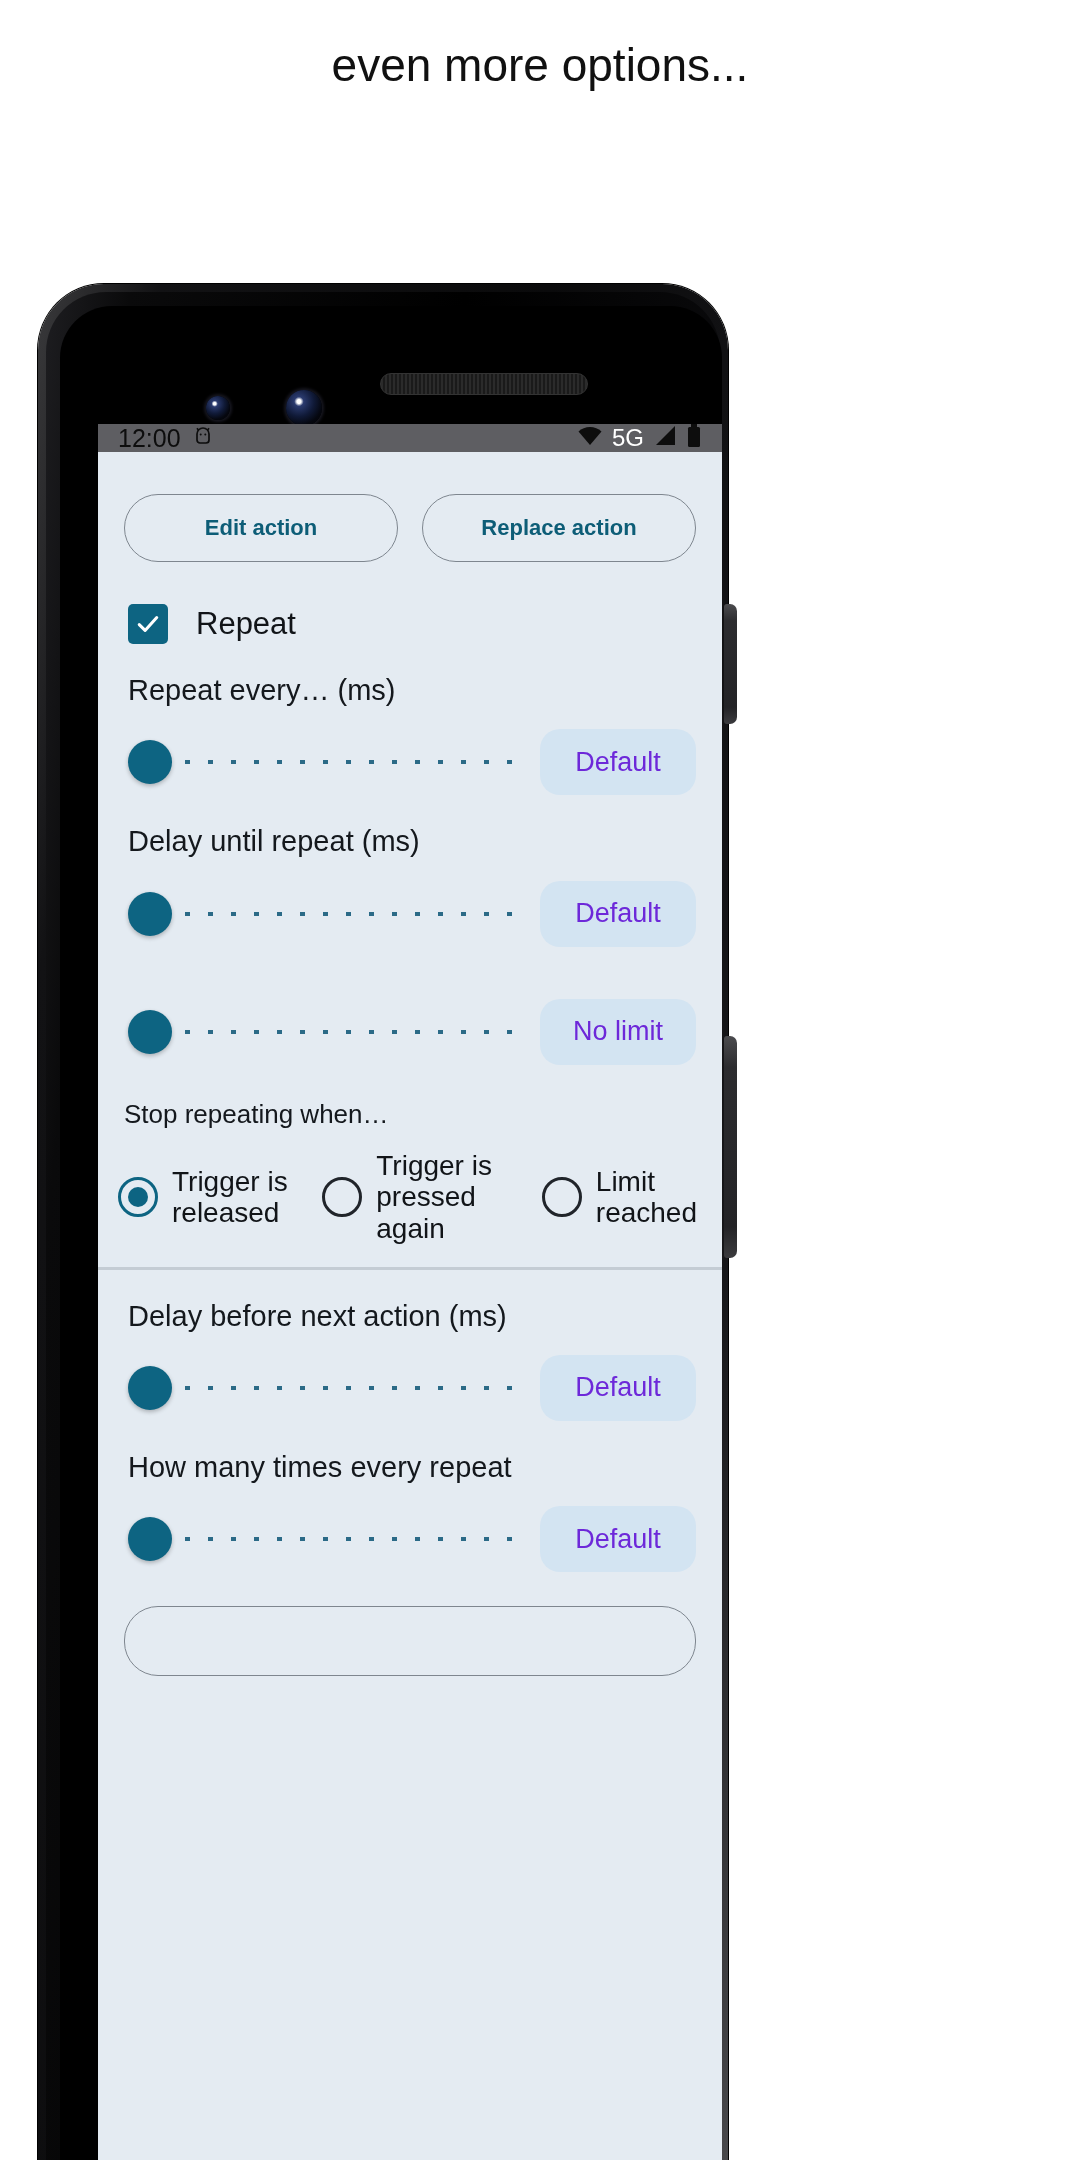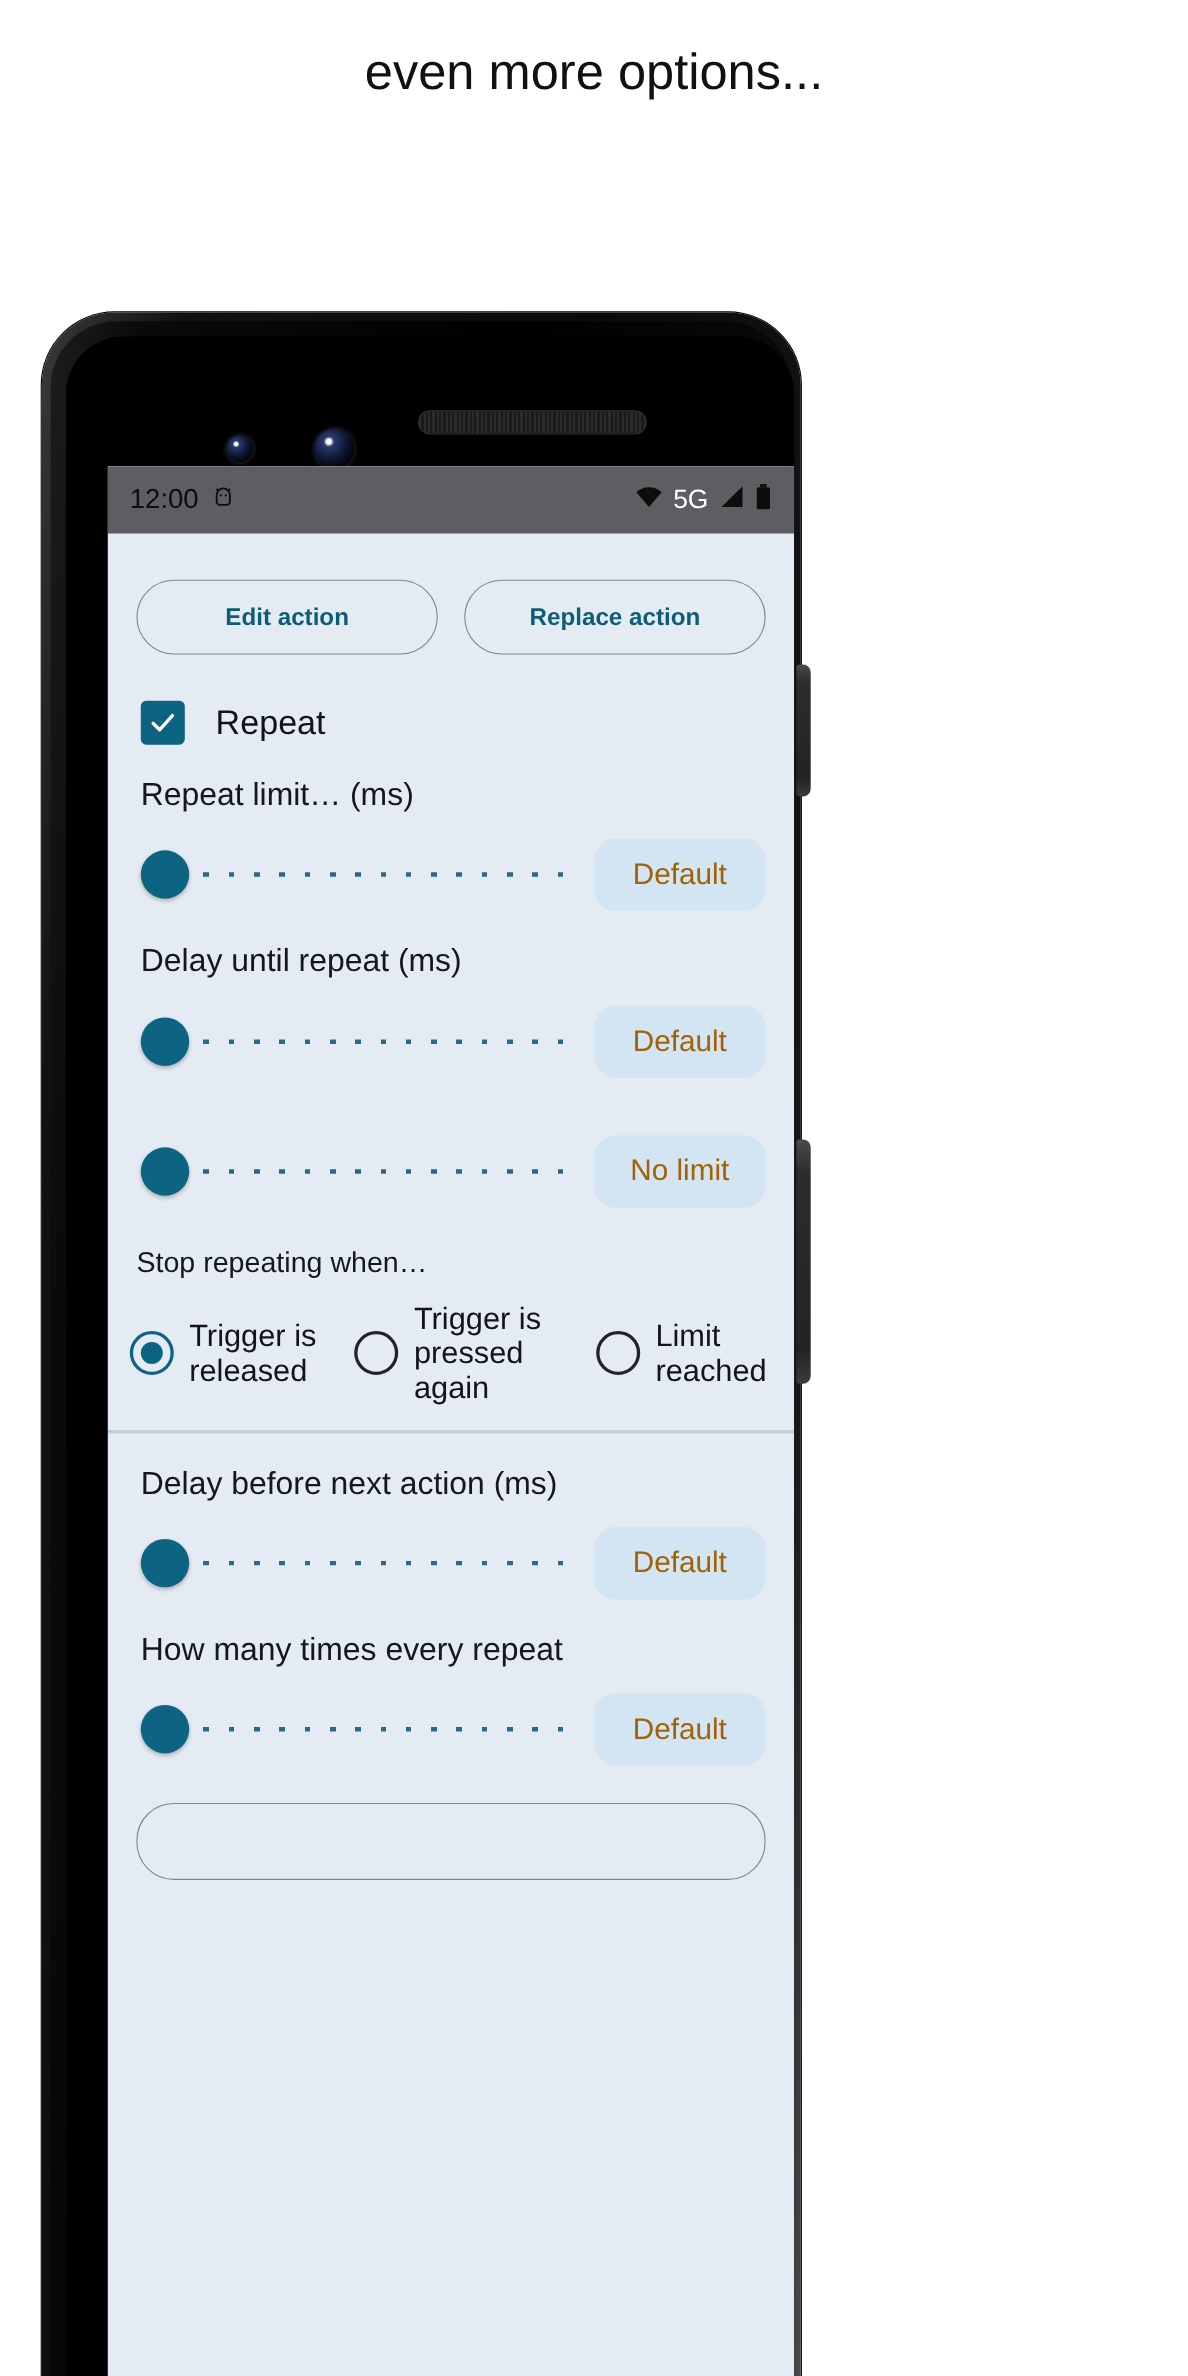--- a/index.html
+++ b/index.html
@@ -65,21 +65,21 @@
   .btn-volume { top: 752px; height: 222px; }
 
   
   .screen {
     position: absolute; left: 38px; top: 118px;
     width: 624px; height: 1760px;
     background: #e4ebf2;
     overflow: hidden;
   }
   .statusbar {
-    height: 61px; width: 100%;
+    height: 28px; width: 100%;
     background: #5e5e62;
     display: flex; align-items: center;
     padding: 0 20px; color: #111;
   }
   .sb-left { display: flex; align-items: center; gap: 10px; }
   .sb-time { font-size: 25px; font-weight: 400; color: #0d0d0d; letter-spacing: 0; }
   .sb-right { margin-left: auto; display: flex; align-items: center; gap: 9px; }
   .sb-5g { font-size: 24px; color: #ffffff; }
 
   .content { padding: 0; }
@@ -118,21 +118,21 @@
   }
   .thumb {
     position: absolute; left: 0; top: 1px; width: 44px; height: 44px;
     border-radius: 50%; background: #0d6482;
     box-shadow: 0 2px 4px rgba(0,0,0,.25);
   }
   .pill {
     flex: none; min-width: 156px; height: 66px; border-radius: 20px;
     background: #d3e4f2;
     display: flex; align-items: center; justify-content: center;
-    color: #a16207; font-size: 27px; padding: 0 22px;
+    color: #6d28d9; font-size: 27px; padding: 0 22px;
   }
 
   
   .small-head { font-size: 26px; color: #14181d; padding: 34px 26px 0 26px; font-weight: 400; }
   .radio-row { display: flex; align-items: center; padding: 20px 25px 0 20px; gap: 4px; }
   .radio-item { display: flex; align-items: center; gap: 14px; }
   .radio-item.r1 { width: 236px; }
   .radio-item.r2 { width: 254px; }
   .radio-item.r3 { flex: 1; }
   .radio {
@@ -218,21 +218,21 @@
             <div class="check-row">
               <div class="cbox checked">
                 <svg width="28" height="28" viewBox="0 0 24 24">
                   <path d="M4.5 12.5 9.5 17.5 19.5 6.5" fill="none" stroke="#ffffff" stroke-width="2.6" stroke-linecap="round" stroke-linejoin="round"></path>
                 </svg>
               </div>
               <div class="check-label">Repeat</div>
             </div>
 
             <div class="field">
-              <div class="field-label">Repeat limit… (ms)</div>
+              <div class="field-label">Repeat every… (ms)</div>
               <div class="slider-row">
                 <div class="slider">
                   <div class="track"></div>
                   <div class="thumb"></div>
                 </div>
                 <div class="pill">Default</div>
               </div>
             </div>
 
             <div class="field">

